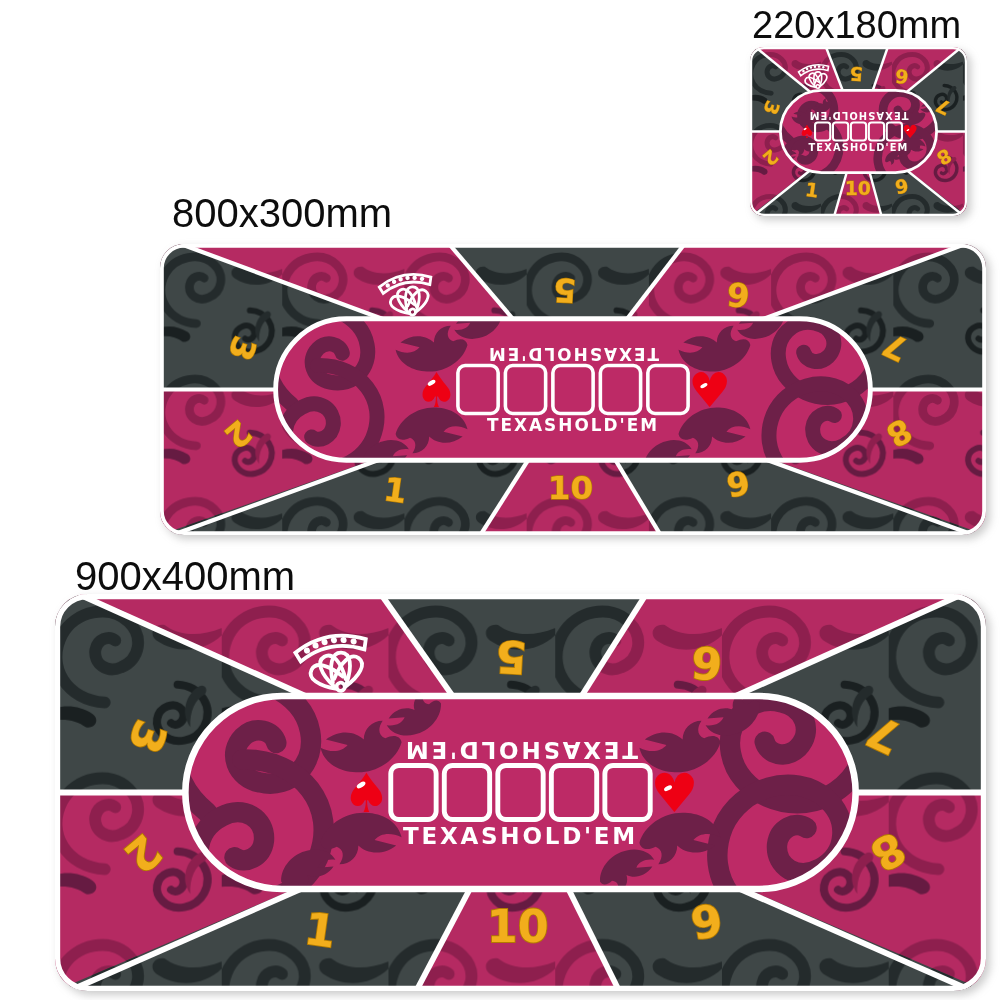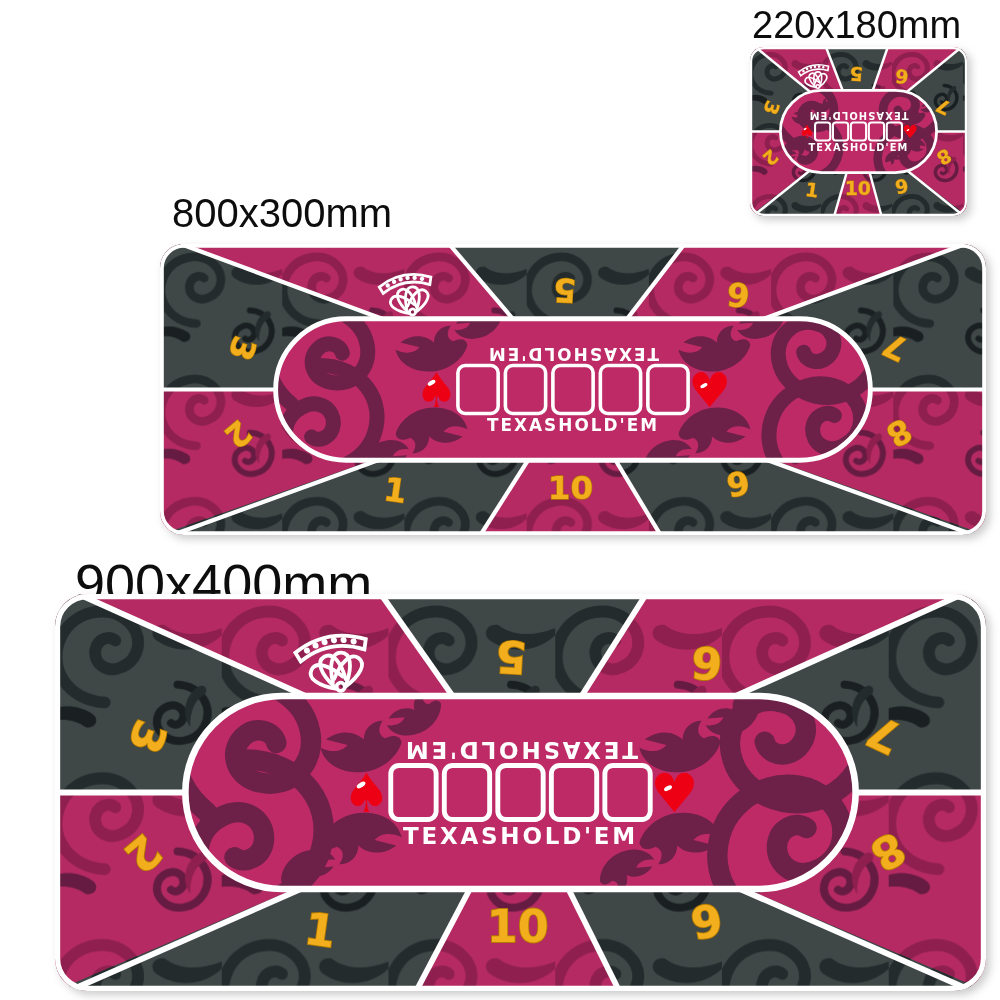--- a/index.html
+++ b/index.html
@@ -239,21 +239,21 @@
                 <circle cx="96.03999999999999" cy="29.6326" r="4.4" fill="currentColor" stroke="none"></circle>
               </g>
             </g>
           </g>
           <rect x="1.898775" y="1.898775" width="822.20245" height="287.20245" rx="22.174200000000003" fill="none" stroke="#ffffff" stroke-width="3.79755"></rect>
         </svg>
       </div>
   </div>
 
   <div>
-    <div class="size-label" style="left: 75px; top: 554px; font-size: 54px; color: rgb(13, 13, 13);">900x400mm</div>
+    <div class="size-label" style="left: 75px; top: 554px; font-size: 40px; color: rgb(13, 13, 13);">900x400mm</div>
     <div class="mat" style="left: 55px; top: 594px; width: 931px; height: 397px;">
         <svg width="931" height="397" viewBox="0 0 931 397" xmlns="http://www.w3.org/2000/svg">
           <defs>
     <clipPath id="clip2">
               <rect x="0" y="0" width="931" height="397" rx="32.554" ry="32.554"></rect>
             </clipPath>
     <clipPath id="oval2">
               <rect x="130.34000000000003" y="102.029" width="670.3199999999999" height="192.942" rx="96.471" ry="96.471"></rect>
             </clipPath>
     <pattern id="pm2" width="166.73999999999998" height="166.73999999999998" patternUnits="userSpaceOnUse">

